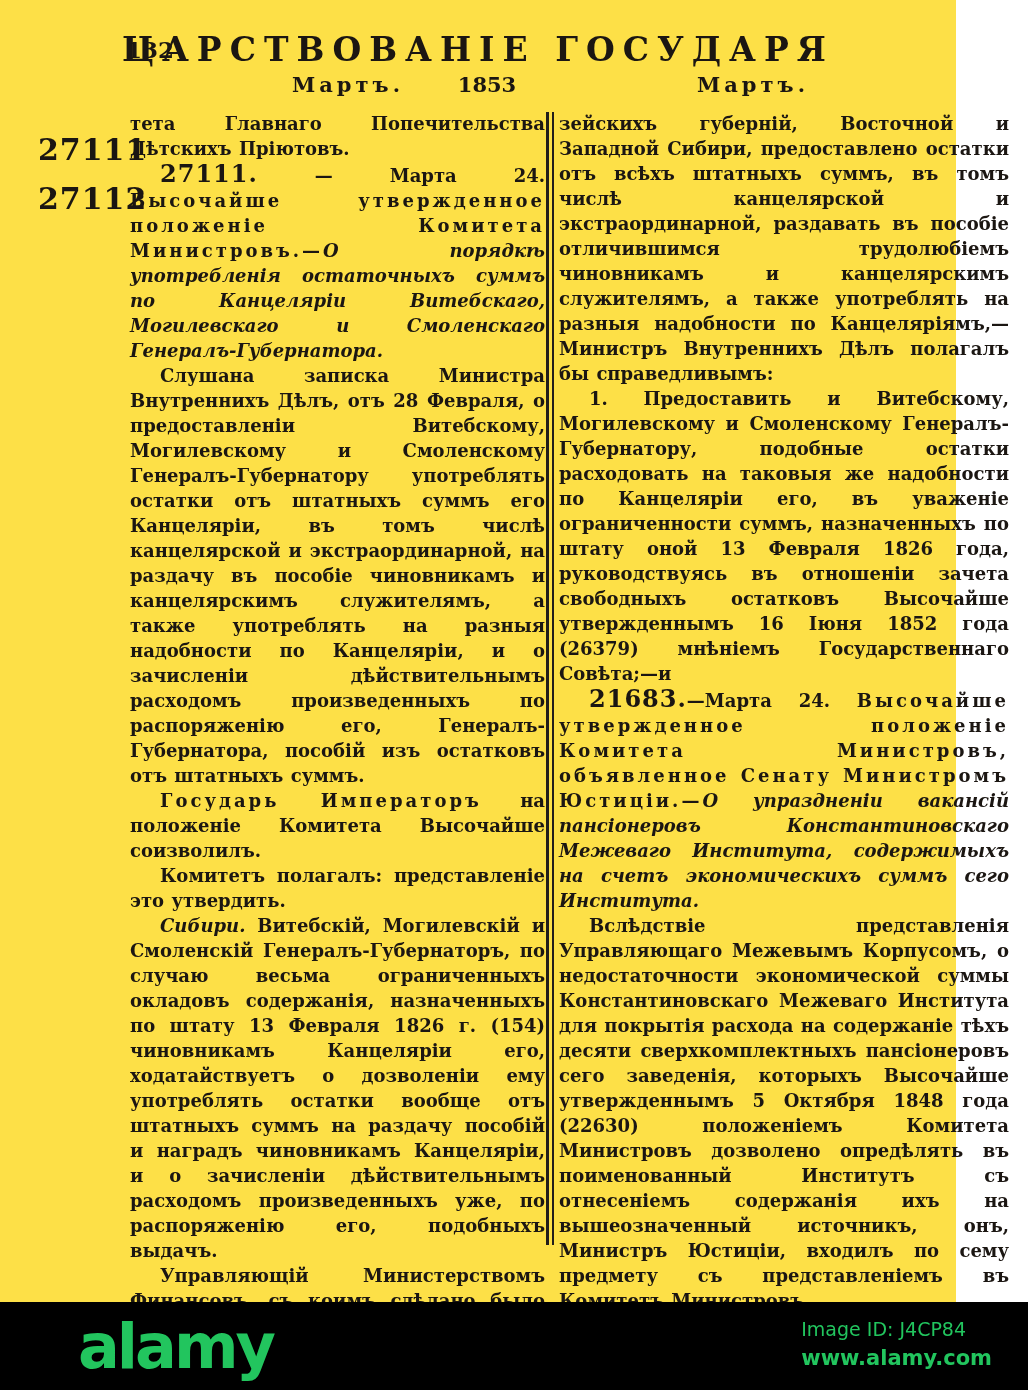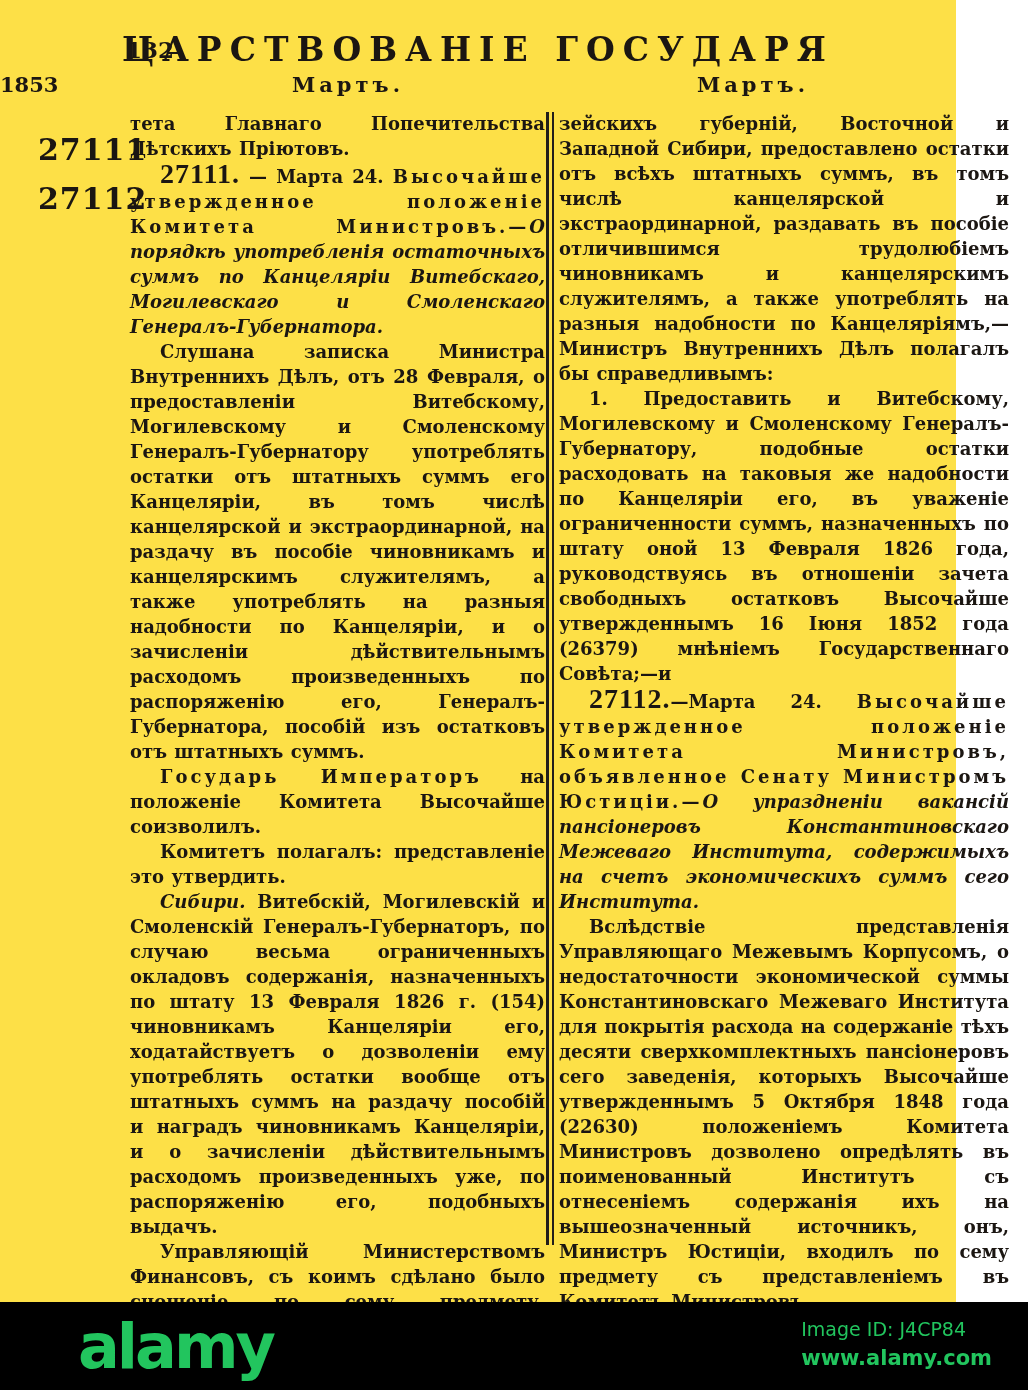--- a/index.html
+++ b/index.html
@@ -9,39 +9,39 @@
   
   .sheet{position:absolute;left:0;top:0;width:956px;height:1302px;
          background:#fde047;color:#1b1612;}
 
   .pagenum{position:absolute;left:126px;top:36px;font-size:23px;font-weight:bold;}
   .running-title{position:absolute;left:0;right:0;top:30px;text-align:center;
                  font-size:33px;font-weight:bold;letter-spacing:8px;}
   .subrow{position:absolute;top:72px;font-size:21px;font-weight:bold;}
   .month{letter-spacing:4px;}
   .month-l{left:288px;width:120px;text-align:center;}
-  .year-wrap{left:0;right:0;text-align:left;}
+  .year-wrap{left:18px;right:0;text-align:center;}
   .month-r{left:688px;width:130px;text-align:center;}
 
   .marginnum{position:absolute;left:38px;font-size:30px;font-weight:bold;
              letter-spacing:1px;margin-top:26px;}
   .m1{top:106px;} .m2{top:155px;}
 
   .divider{position:absolute;left:546px;top:112px;height:1133px;width:3px;
            border-left:3px solid #221e1a;border-right:2px solid #221e1a;}
 
   .col{position:absolute;top:111px;font-size:18px;line-height:25px;
        font-weight:bold;text-align:justify;word-spacing:0.06em;}
   .colL{left:130px;width:415px;}
   .colR{left:559px;width:450px;}
 
   .col p{margin:0;text-indent:30px;}
   .col p.frag{text-indent:0;}
 
-  .actnum{font-size:28px;letter-spacing:1px;font-family:Liberation Serif, serif;}
+  .actnum{font-size:24px;letter-spacing:1px;}
   .razr{letter-spacing:3px;}
   .it{font-style:italic;}
 
   
   .wmbar{position:absolute;left:0;top:1302px;width:1028px;height:88px;
          background:#000000;color:#22c55e;font-family:"DejaVu Sans", sans-serif;}
   .wmlogo{position:absolute;left:78px;top:8px;font-size:62px;font-weight:bold;
           letter-spacing:-3px;}
   .wmright{position:absolute;right:36px;top:16px;text-align:left;}
   .wmid{font-size:19px;margin-bottom:6px;}
@@ -75,21 +75,21 @@
     <p><span>Комитетъ полагалъ: представленіе это утвердить.</span></p>
     <p><span class="it">Сибири.</span>
       <span>Витебскій, Могилевскій и Смоленскій Генералъ-Губернаторъ, по случаю весьма ограниченныхъ окладовъ содержанія, назначенныхъ по штату 13 Февраля 1826 г. (154) чиновникамъ Канцеляріи его, ходатайствуетъ о дозволеніи ему употреблять остатки вообще отъ штатныхъ суммъ на раздачу пособій и наградъ чиновникамъ Канцеляріи, и о зачисленіи дѣйствительнымъ расходомъ произведенныхъ уже, по распоряженію его, подобныхъ выдачъ.</span></p>
     <p><span>Управляющій Министерствомъ Финансовъ, съ коимъ сдѣлано было сношеніе по сему предмету, отозвался, что какъ подобное право предоставлено уже по штатамъ другихъ Генералъ-Губернаторскихъ Канцелярій, то полагаетъ возможнымъ испросить Высочайшее разрѣшеніе на вышеизъясненное предположеніе.</span></p>
 
   </div>
 
   <div class="col colR">
     <p class="frag"><span>зейскихъ губерній, Восточной и Западной Сибири, предоставлено остатки отъ всѣхъ штатныхъ суммъ, въ томъ числѣ канцелярской и экстраординарной, раздавать въ пособіе отличившимся трудолюбіемъ чиновникамъ и канцелярскимъ служителямъ, а также употреблять на разныя надобности по Канцеляріямъ,—Министръ Внутреннихъ Дѣлъ полагалъ бы справедливымъ:</span></p>
     <p><span>1. Предоставить и Витебскому, Могилевскому и Смоленскому Генералъ-Губернатору, подобные остатки расходовать на таковыя же надобности по Канцеляріи его, въ уваженіе ограниченности суммъ, назначенныхъ по штату оной 13 Февраля 1826 года, руководствуясь въ отношеніи зачета свободныхъ остатковъ Высочайше утвержденнымъ 16 Іюня 1852 года (26379) мнѣніемъ Государственнаго Совѣта;—и</span></p>
-    <p><span class="actnum">27112.</span><span>—</span><span>Марта 24.</span>
+    <p><span class="actnum">21683.</span><span>—</span><span>Марта 24.</span>
       <span class="razr">Высочайше утвержденное положеніе Комитета Министровъ, объявленное Сенату Министромъ Юстиціи.—</span><span class="it">О упраздненіи вакансій пансіонеровъ Константиновскаго Межеваго Института, содержимыхъ на счетъ экономическихъ суммъ сего Института.</span></p>
     <p><span>Вслѣдствіе представленія Управляющаго Межевымъ Корпусомъ, о недостаточности экономической суммы Константиновскаго Межеваго Института для покрытія расхода на содержаніе тѣхъ десяти сверхкомплектныхъ пансіонеровъ сего заведенія, которыхъ Высочайше утвержденнымъ 5 Октября 1848 года (22630) положеніемъ Комитета Министровъ дозволено опредѣлять въ поименованный Институтъ съ отнесеніемъ содержанія ихъ на вышеозначенный источникъ, онъ, Министръ Юстиціи, входилъ по сему предмету съ представленіемъ въ Комитетъ Министровъ.</span></p>
 
   </div>
 
 </div>
 
 <div class="wmbar">
   <div class="wmlogo">alamy</div>
   <div class="wmright">

